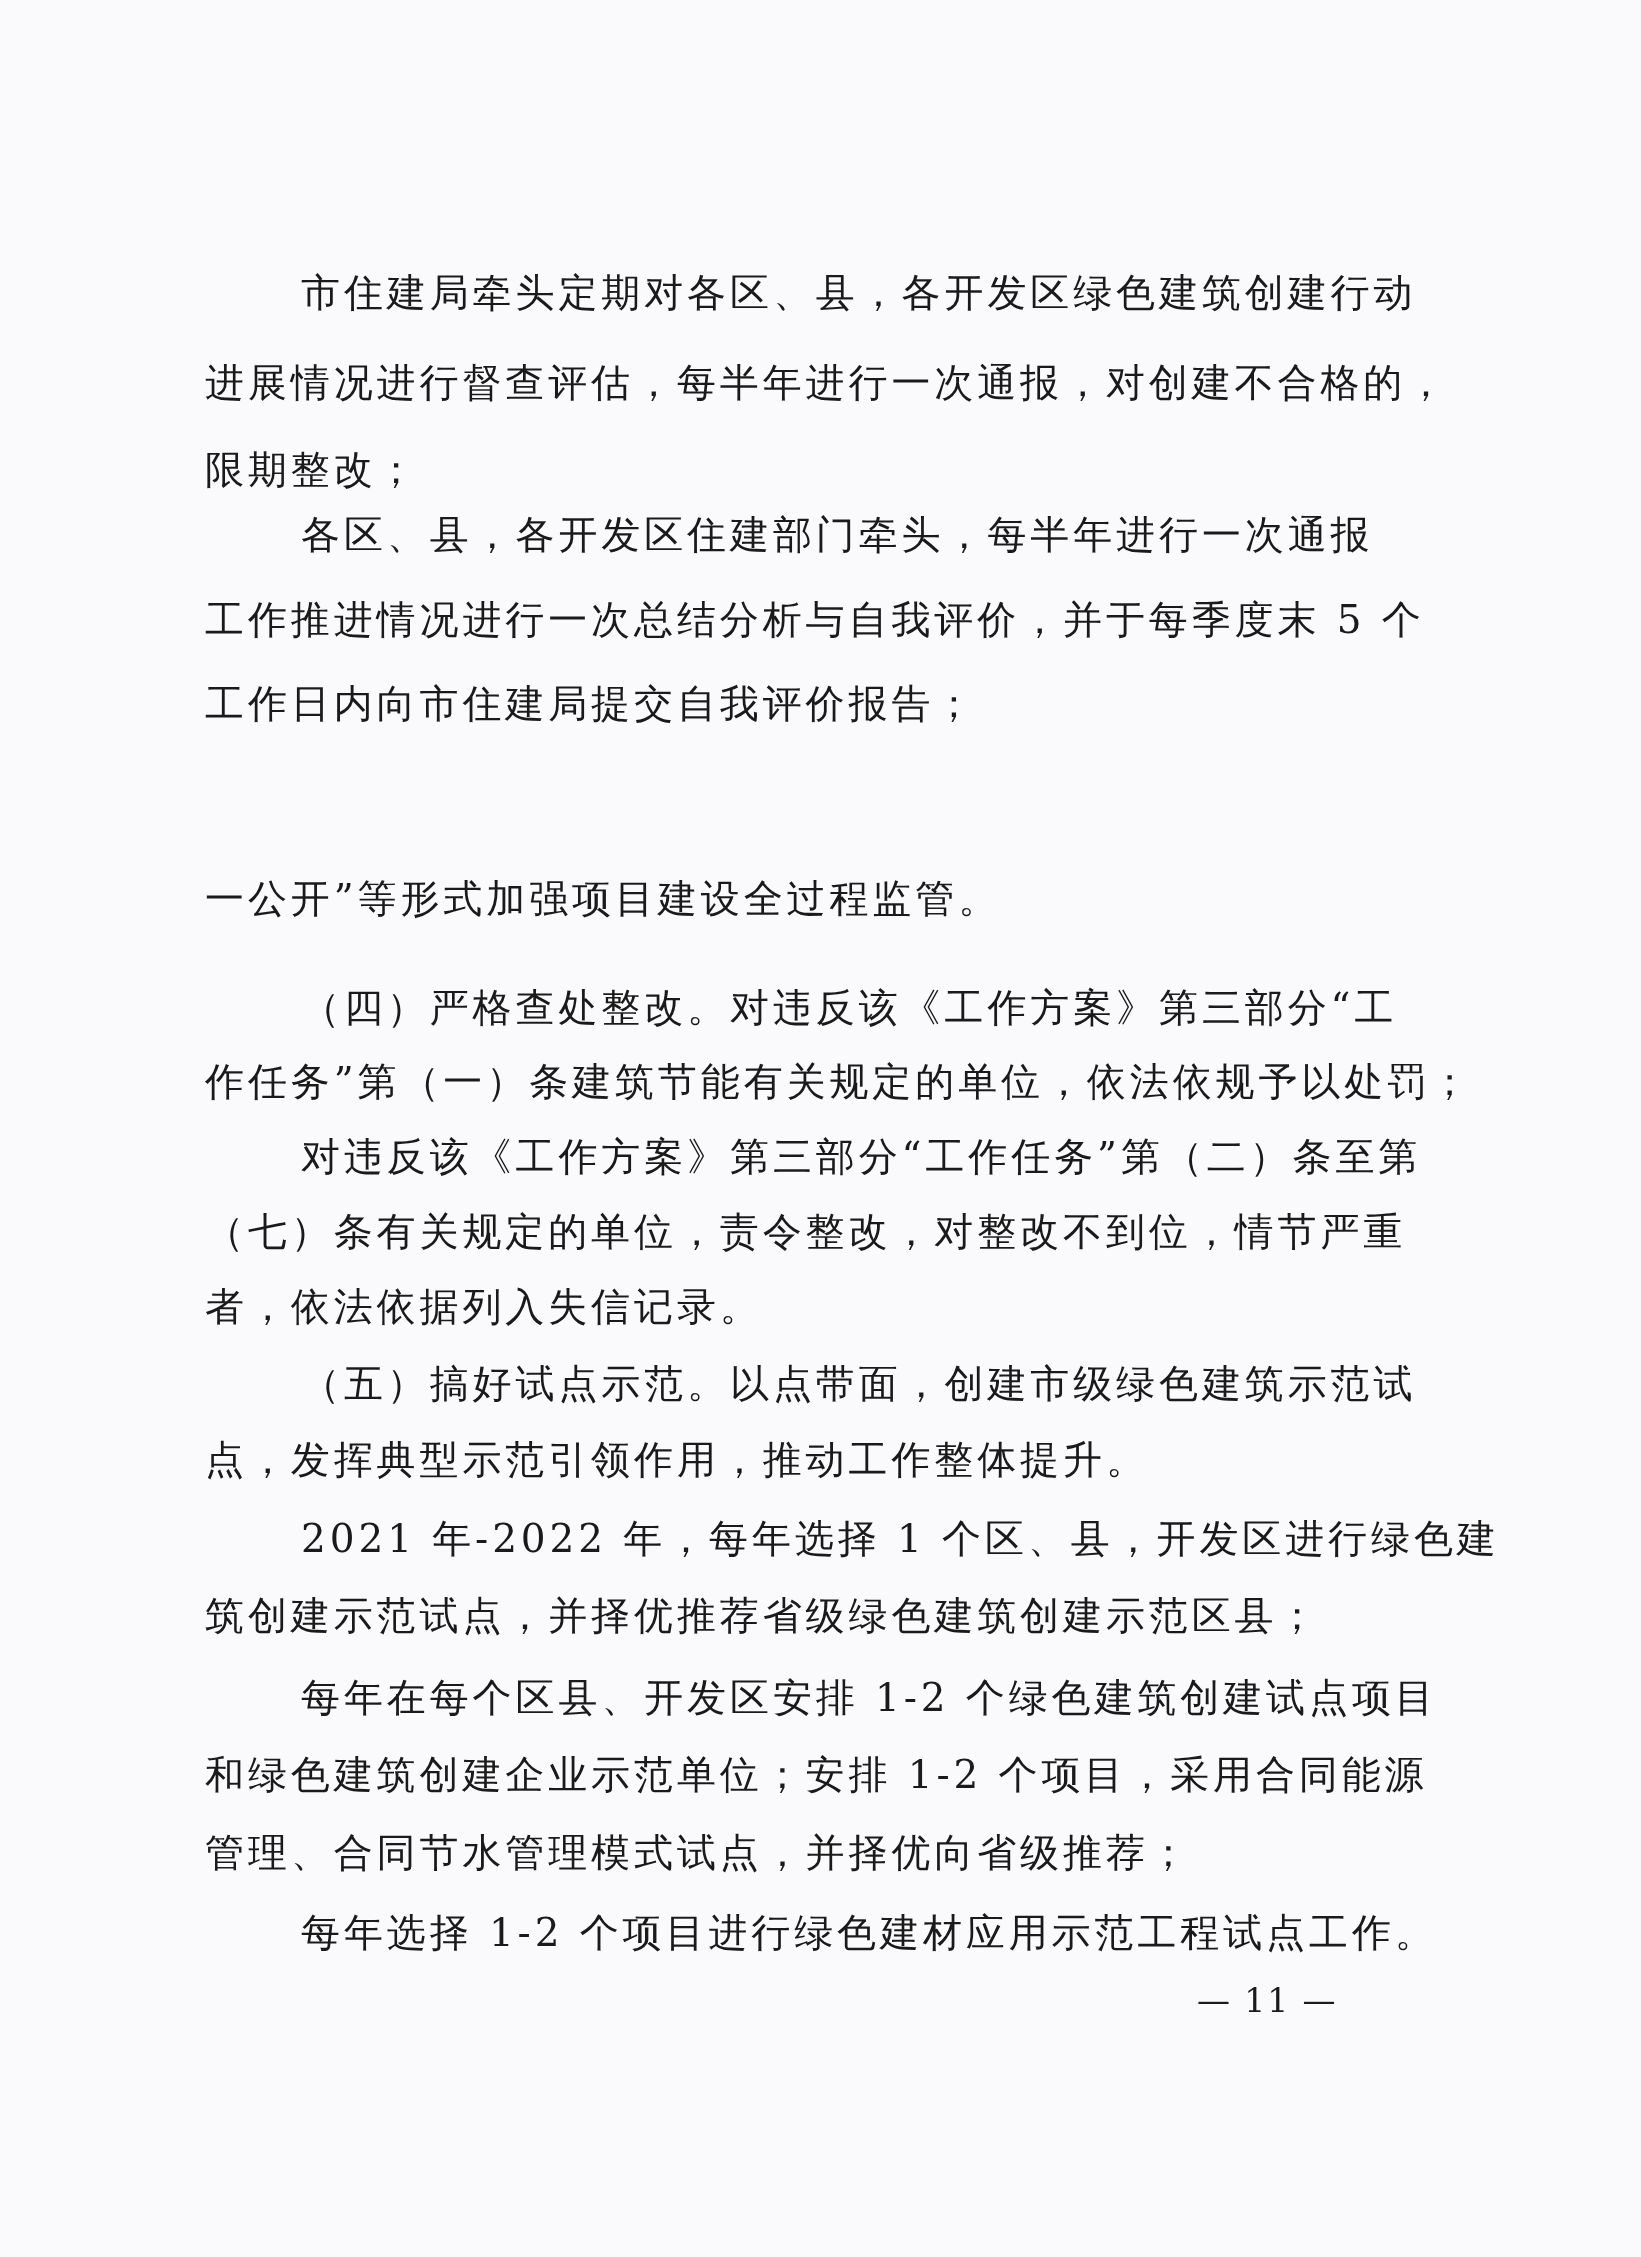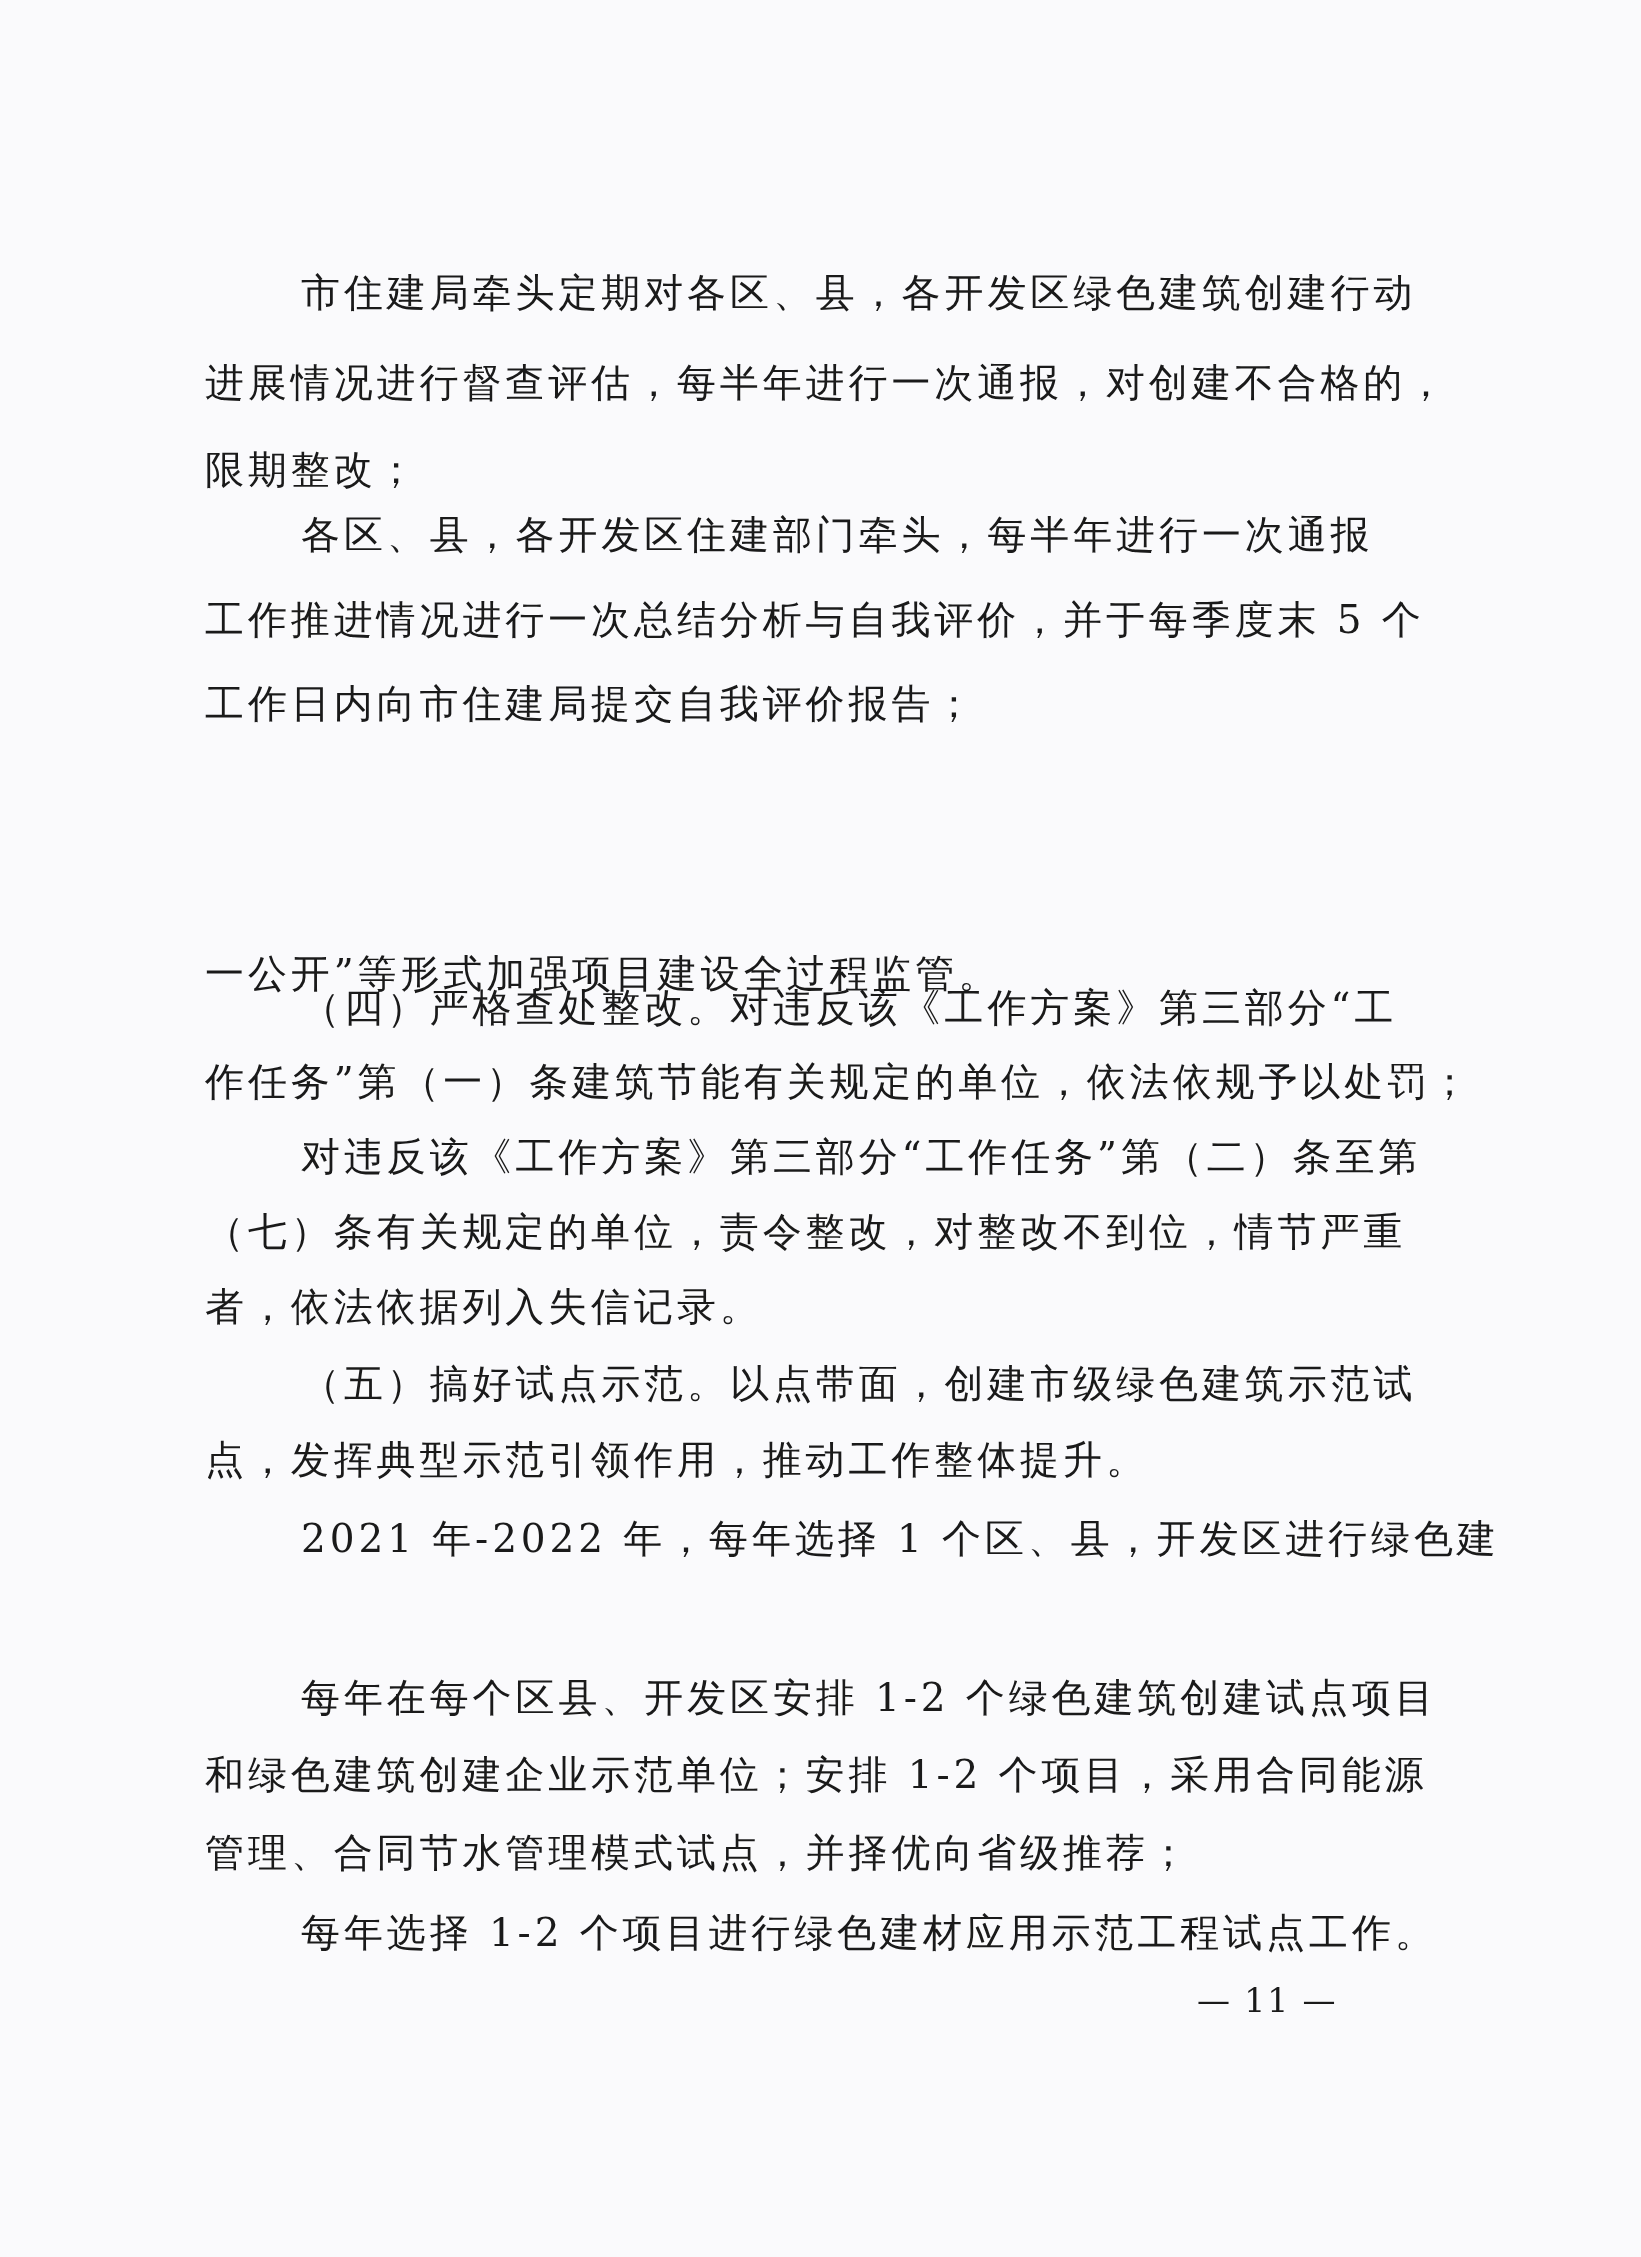--- a/index.html
+++ b/index.html
@@ -32,28 +32,29 @@
 </head>
 <body>
 
 <div class="page">
   <div class="line indent" style="top:270px">市住建局牵头定期对各区、县，各开发区绿色建筑创建行动</div>
   <div class="line" style="top:360px">进展情况进行督查评估，每半年进行一次通报，对创建不合格的，</div>
   <div class="line" style="top:447px">限期整改；</div>
   <div class="line indent" style="top:512px">各区、县，各开发区住建部门牵头，每半年进行一次通报</div>
   <div class="line" style="top:597px">工作推进情况进行一次总结分析与自我评价，并于每季度末 5 个</div>
   <div class="line" style="top:681px">工作日内向市住建局提交自我评价报告；</div>
-  <div class="line" style="top:951px">一公开”等形式加强项目建设全过程监管。</div>
+  <div class="line" style="top:876px">一公开”等形式加强项目建设全过程监管。</div>
   <div class="line indent" style="top:985px">（四）严格查处整改。对违反该《工作方案》第三部分“工</div>
   <div class="line" style="top:1059px">作任务”第（一）条建筑节能有关规定的单位，依法依规予以处罚；</div>
   <div class="line indent" style="top:1134px">对违反该《工作方案》第三部分“工作任务”第（二）条至第</div>
   <div class="line" style="top:1209px">（七）条有关规定的单位，责令整改，对整改不到位，情节严重</div>
   <div class="line" style="top:1284px">者，依法依据列入失信记录。</div>
   <div class="line" style="top:1437px">点，发挥典型示范引领作用，推动工作整体提升。</div>
   <div class="line indent" style="top:1361px">（五）搞好试点示范。以点带面，创建市级绿色建筑示范试</div>
   <div class="line indent" style="top:1516px">2021 年-2022 年，每年选择 1 个区、县，开发区进行绿色建</div>
+  <div class="line" style="top:1593px">筑创建示范试点，并择优推荐省级绿色建筑创建示范区县；</div>
   <div class="line indent" style="top:1675px">每年在每个区县、开发区安排 1-2 个绿色建筑创建试点项目</div>
   <div class="line" style="top:1752px">和绿色建筑创建企业示范单位；安排 1-2 个项目，采用合同能源</div>
   <div class="line" style="top:1830px">管理、合同节水管理模式试点，并择优向省级推荐；</div>
   <div class="line indent" style="top:1910px">每年选择 1-2 个项目进行绿色建材应用示范工程试点工作。</div>
   <div class="pagenum">— 11 —</div>
 </div>
 
 
 </body></html>

